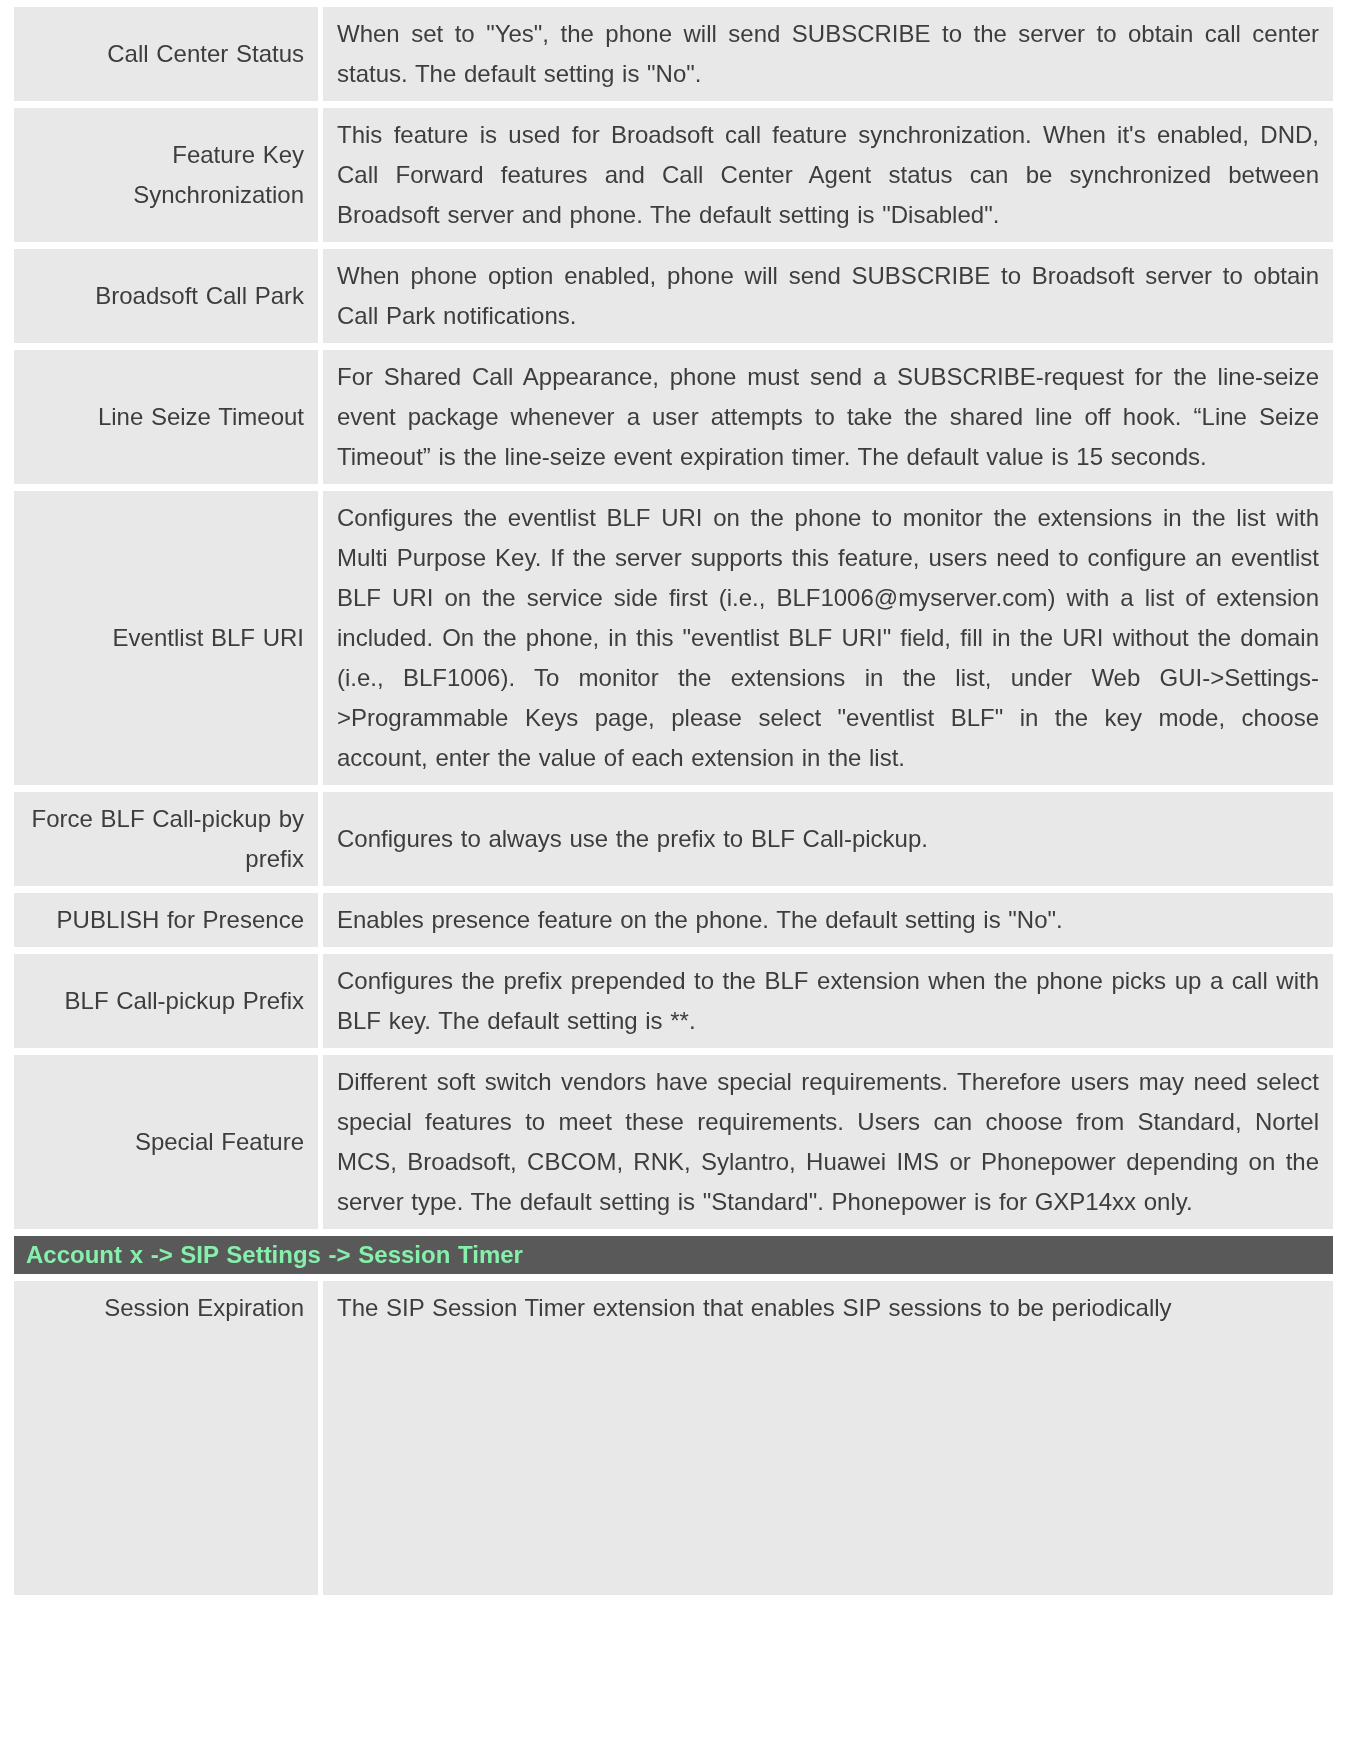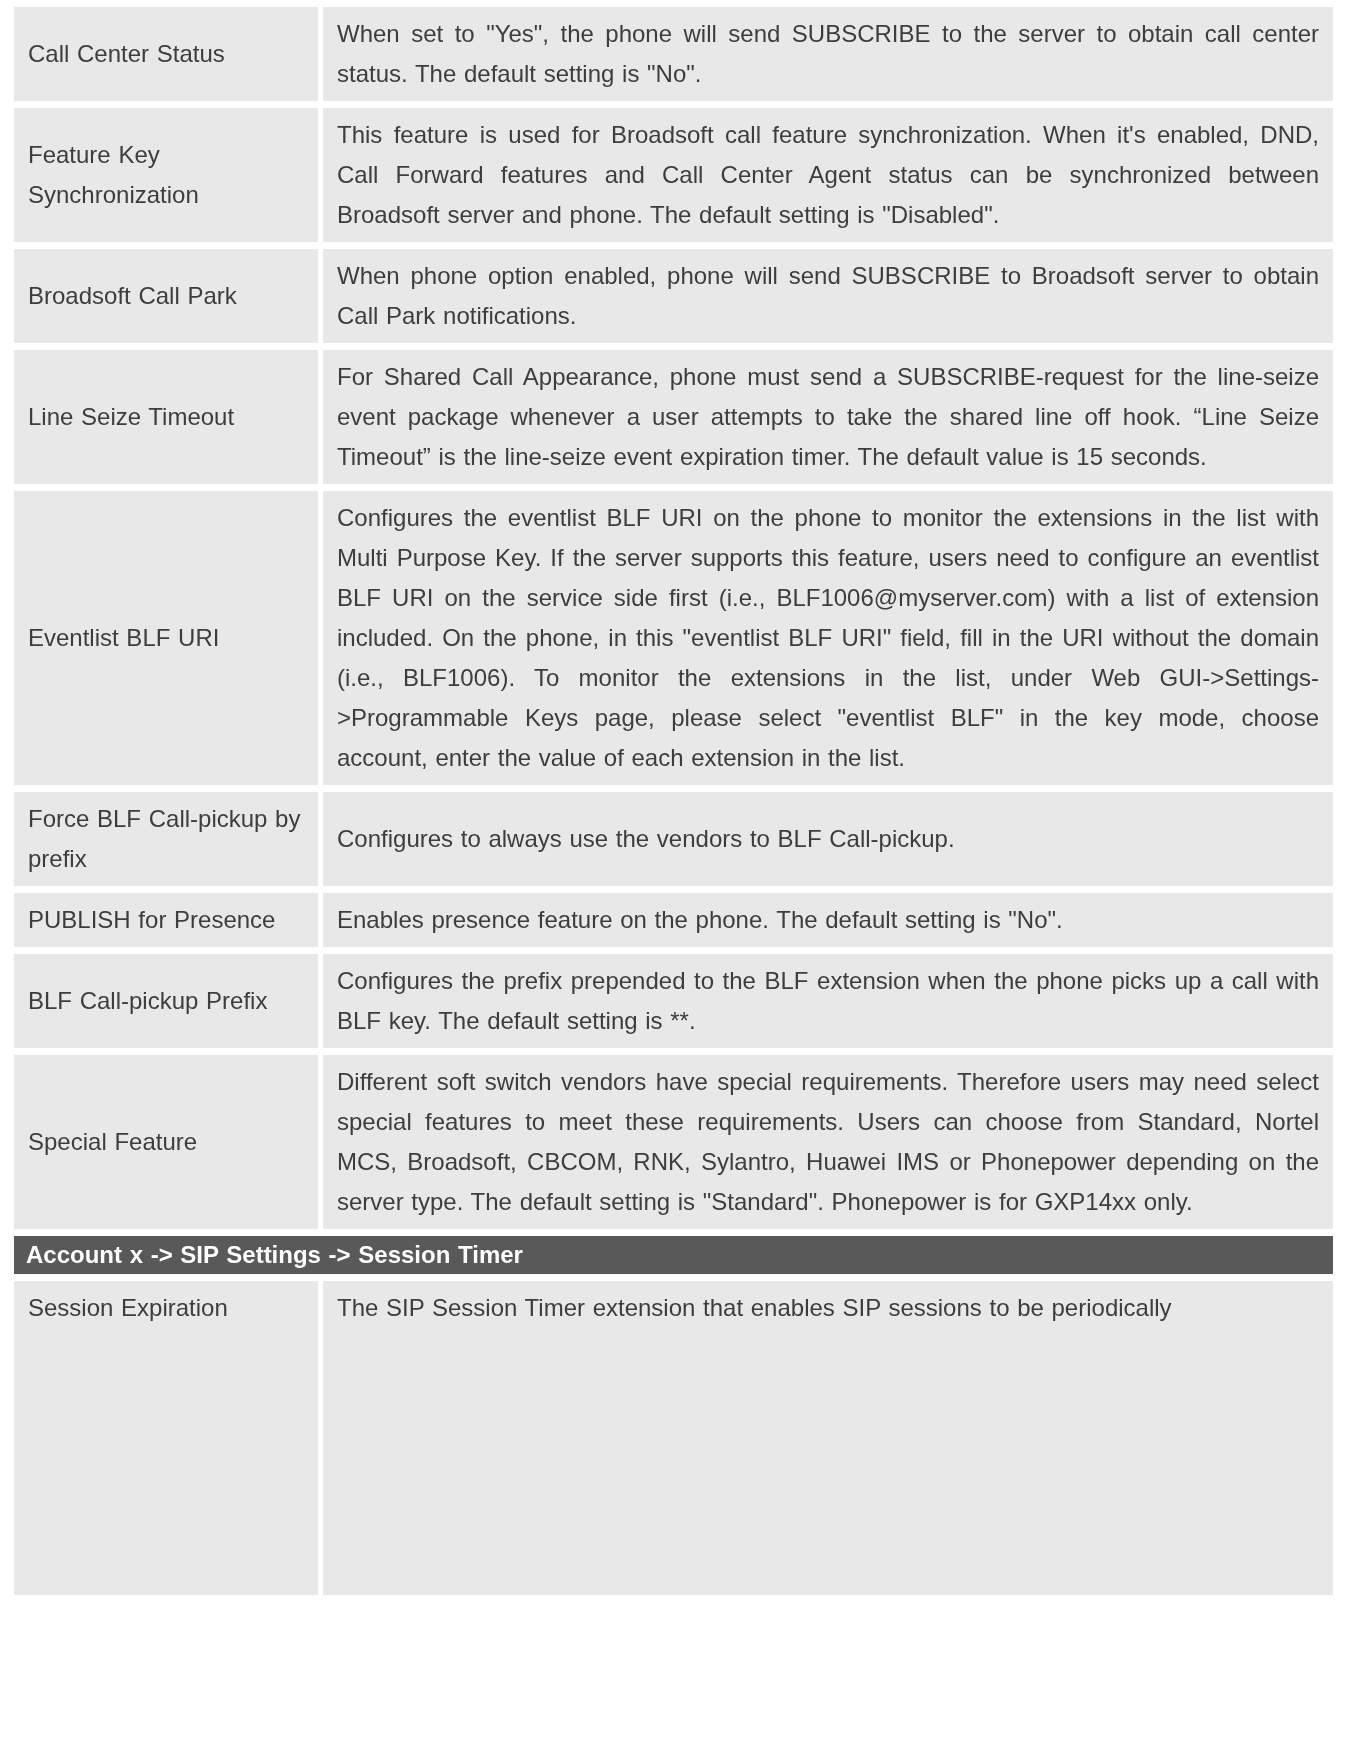--- a/index.html
+++ b/index.html
@@ -20,25 +20,25 @@
   }
   col.c-name { width: 304px; }
   td {
     background: #e8e8e8;
     vertical-align: middle;
     font-size: 24px;
     line-height: 40px;
     padding: 7px 14px;
     word-spacing: 1px;
   }
-  td.name { text-align: left; }
+  td.name { text-align: right; }
   td.desc { text-align: justify; }
   tr.section td {
     background: #595959;
-    color: #ffffff;
+    color: #86efac;
     font-weight: bold;
     font-size: 24px;
     line-height: 30px;
     padding: 4px 12px;
   }
   tr.cutoff td {
     height: 300px;
     vertical-align: top;
   }
 </style>
@@ -66,21 +66,21 @@
     <tr>
       <td class="name">Line Seize Timeout</td>
       <td class="desc">For Shared Call Appearance, phone must send a SUBSCRIBE-request for the line-seize event package whenever a user attempts to take the shared line off hook. “Line Seize Timeout” is the line-seize event expiration timer. The default value is 15 seconds.</td>
     </tr>
     <tr>
       <td class="name">Eventlist BLF URI</td>
       <td class="desc">Configures the eventlist BLF URI on the phone to monitor the extensions in the list with Multi Purpose Key. If the server supports this feature, users need to configure an eventlist BLF URI on the service side first (i.e., BLF1006@myserver.com) with a list of extension included. On the phone, in this "eventlist BLF URI" field, fill in the URI without the domain (i.e., BLF1006). To monitor the extensions in the list, under Web GUI-&gt;Settings-&gt;Programmable Keys page, please select "eventlist BLF" in the key mode, choose account, enter the value of each extension in the list.</td>
     </tr>
     <tr>
       <td class="name">Force BLF Call-pickup by prefix</td>
-      <td class="desc">Configures to always use the vendors to BLF Call-pickup.</td>
+      <td class="desc">Configures to always use the prefix to BLF Call-pickup.</td>
     </tr>
     <tr>
       <td class="name">PUBLISH for Presence</td>
       <td class="desc">Enables presence feature on the phone. The default setting is "No".</td>
     </tr>
     <tr>
       <td class="name">BLF Call-pickup Prefix</td>
       <td class="desc">Configures the prefix prepended to the BLF extension when the phone picks up a call with BLF key. The default setting is **.</td>
     </tr>
     <tr>

